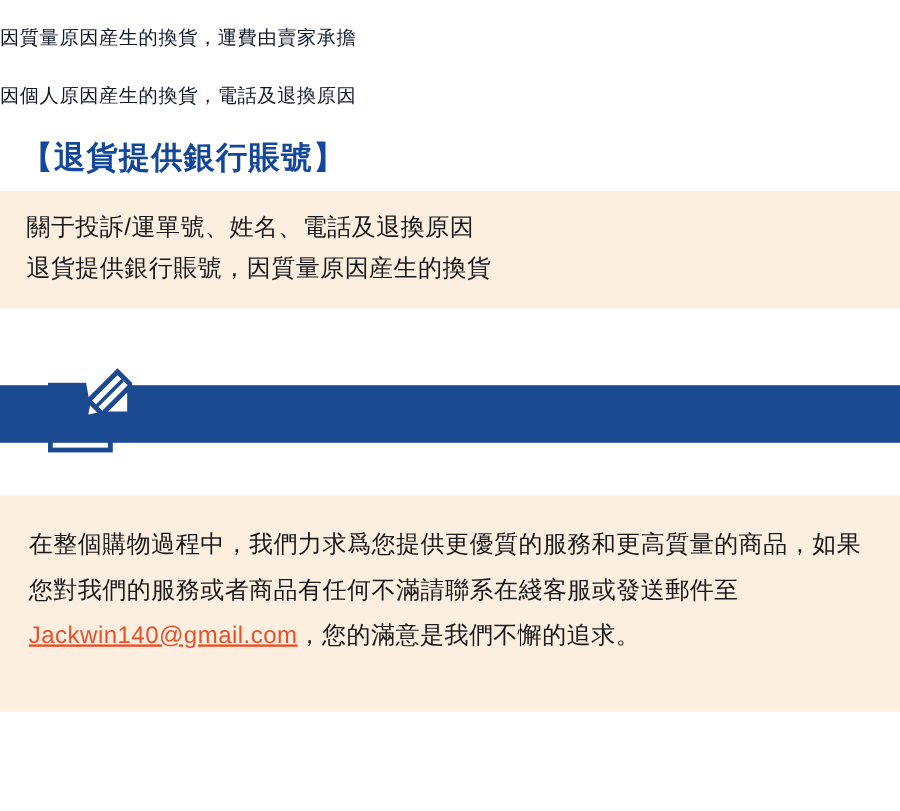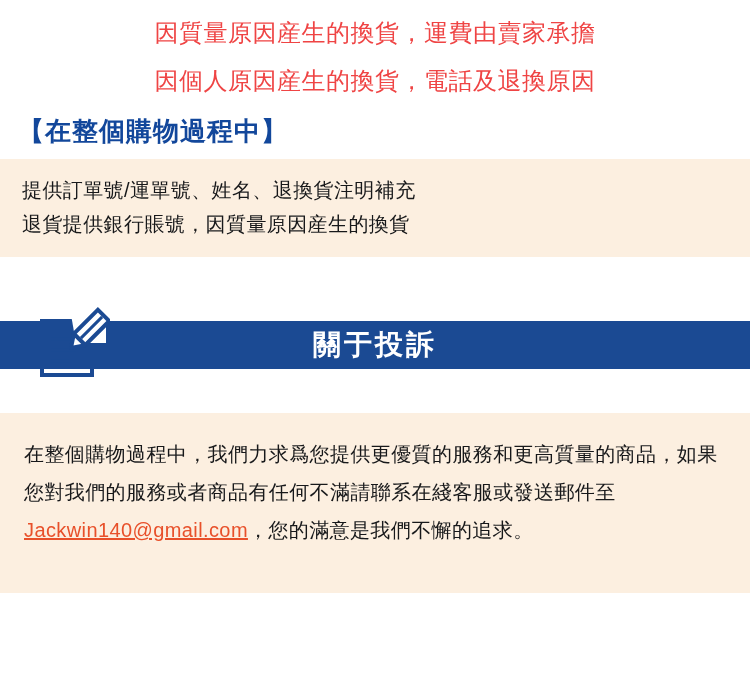--- a/index.html
+++ b/index.html
@@ -18,24 +18,24 @@
     position: relative;
     width: 750px;
     height: 676px;
   }
 
   
   .policy-lines {
     padding-top: 18px;
   }
   .policy-line {
-    font-size: 24px;
+    font-size: 16px;
     line-height: 30px;
-    color: #ef4444;
-    text-align: center;
+    color: #0f172a;
+    text-align: left;
     letter-spacing: 0.5px;
     margin: 0 0 18px 0;
   }
 
   
   .section-heading {
     font-size: 26px;
     font-weight: bold;
     color: #12479b;
     letter-spacing: 1px;
@@ -112,30 +112,29 @@
 </head>
 <body>
 
 <div class="page">
 
   <div class="policy-lines">
     <p class="policy-line">因質量原因産生的換貨，運費由賣家承擔</p>
     <p class="policy-line">因個人原因産生的換貨，電話及退換原因</p>
   </div>
 
-  <div class="section-heading">【在整個購物過程中】</div>
+  <div class="section-heading">【退貨提供銀行賬號】</div>
 
   <div class="cream-block">
-    <div class="cream-line">提供訂單號/運單號、姓名、退換貨注明補充</div>
+    <div class="cream-line">關于投訴/運單號、姓名、電話及退換原因</div>
     <div class="cream-line">退貨提供銀行賬號，因質量原因産生的換貨</div>
   </div>
 
   <div class="banner-wrap">
     <div class="banner-bar"></div>
-    <div class="banner-title">關于投訴</div>
 
     <span class="pencil-badge">
       <svg width="74" height="78" viewBox="0 0 74 78" xmlns="http://www.w3.org/2000/svg">
 
         <rect x="6" y="16" width="50" height="54" fill="none" stroke="#1b4a93" stroke-width="4"></rect>
 
         <line x1="15" y1="34" x2="40" y2="34" stroke="#1b4a93" stroke-width="3"></line>
         <line x1="15" y1="45" x2="40" y2="45" stroke="#1b4a93" stroke-width="3"></line>
         <line x1="15" y1="56" x2="33" y2="56" stroke="#1b4a93" stroke-width="3"></line>
 

